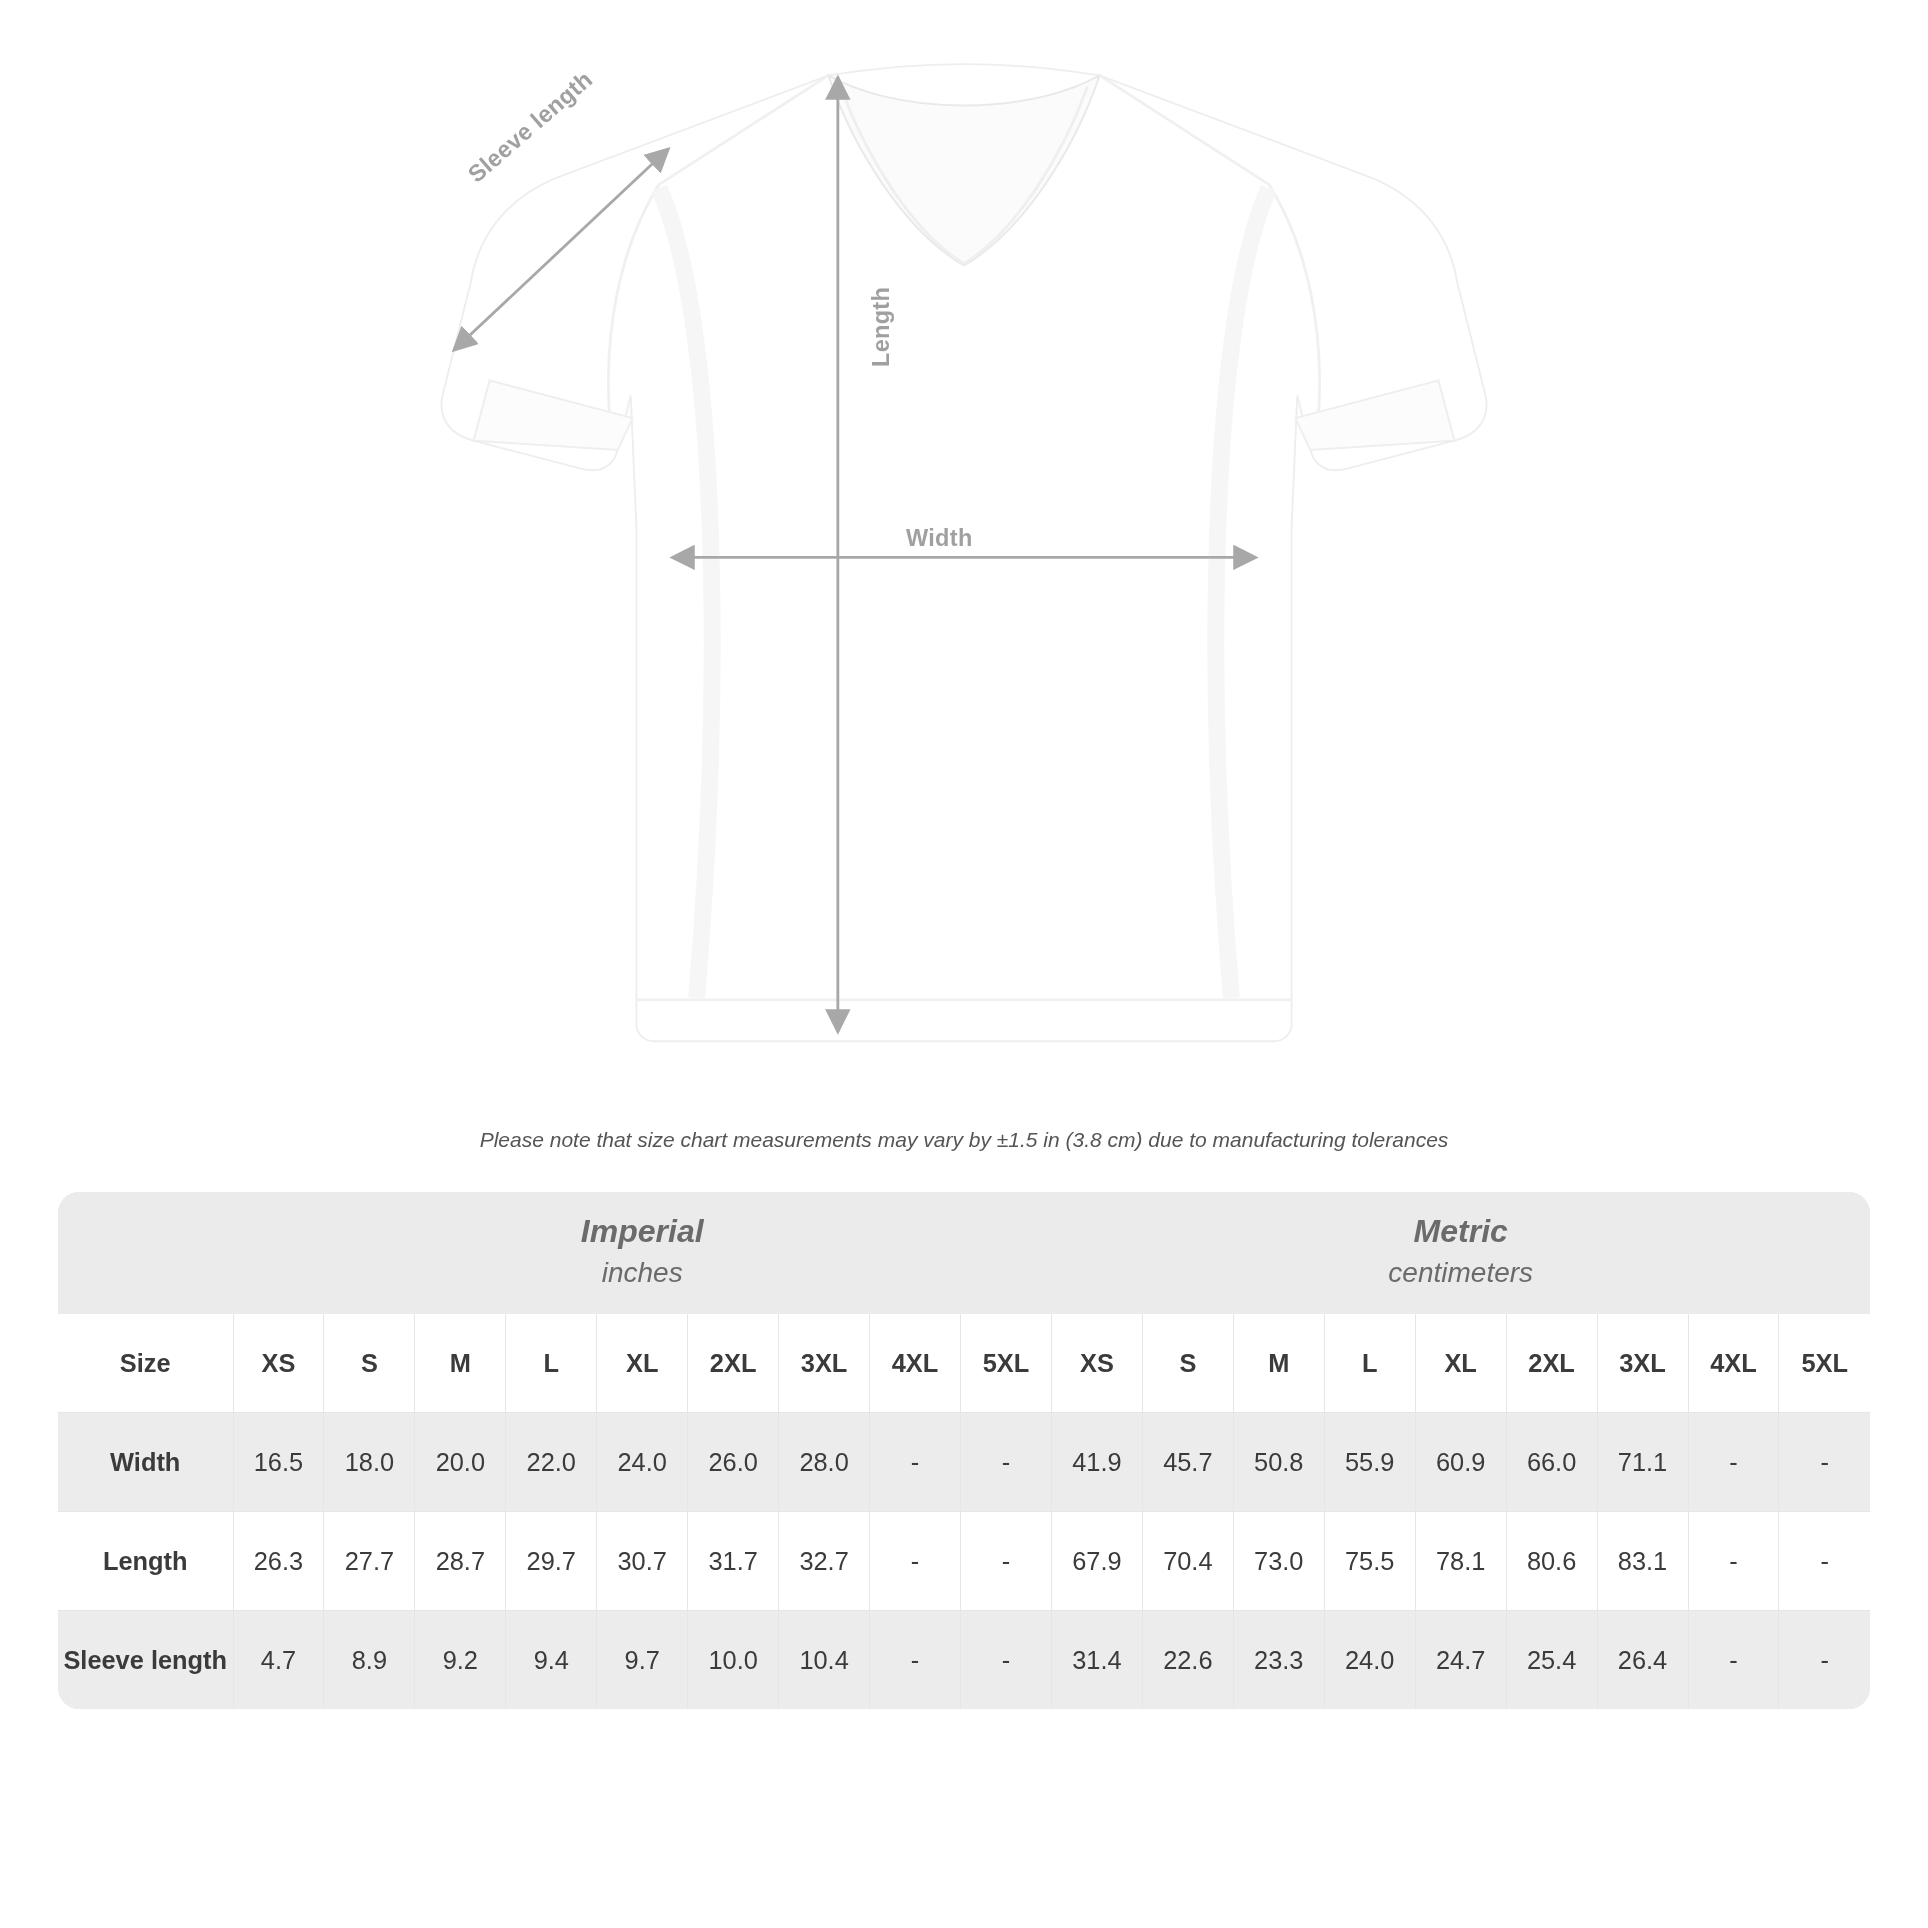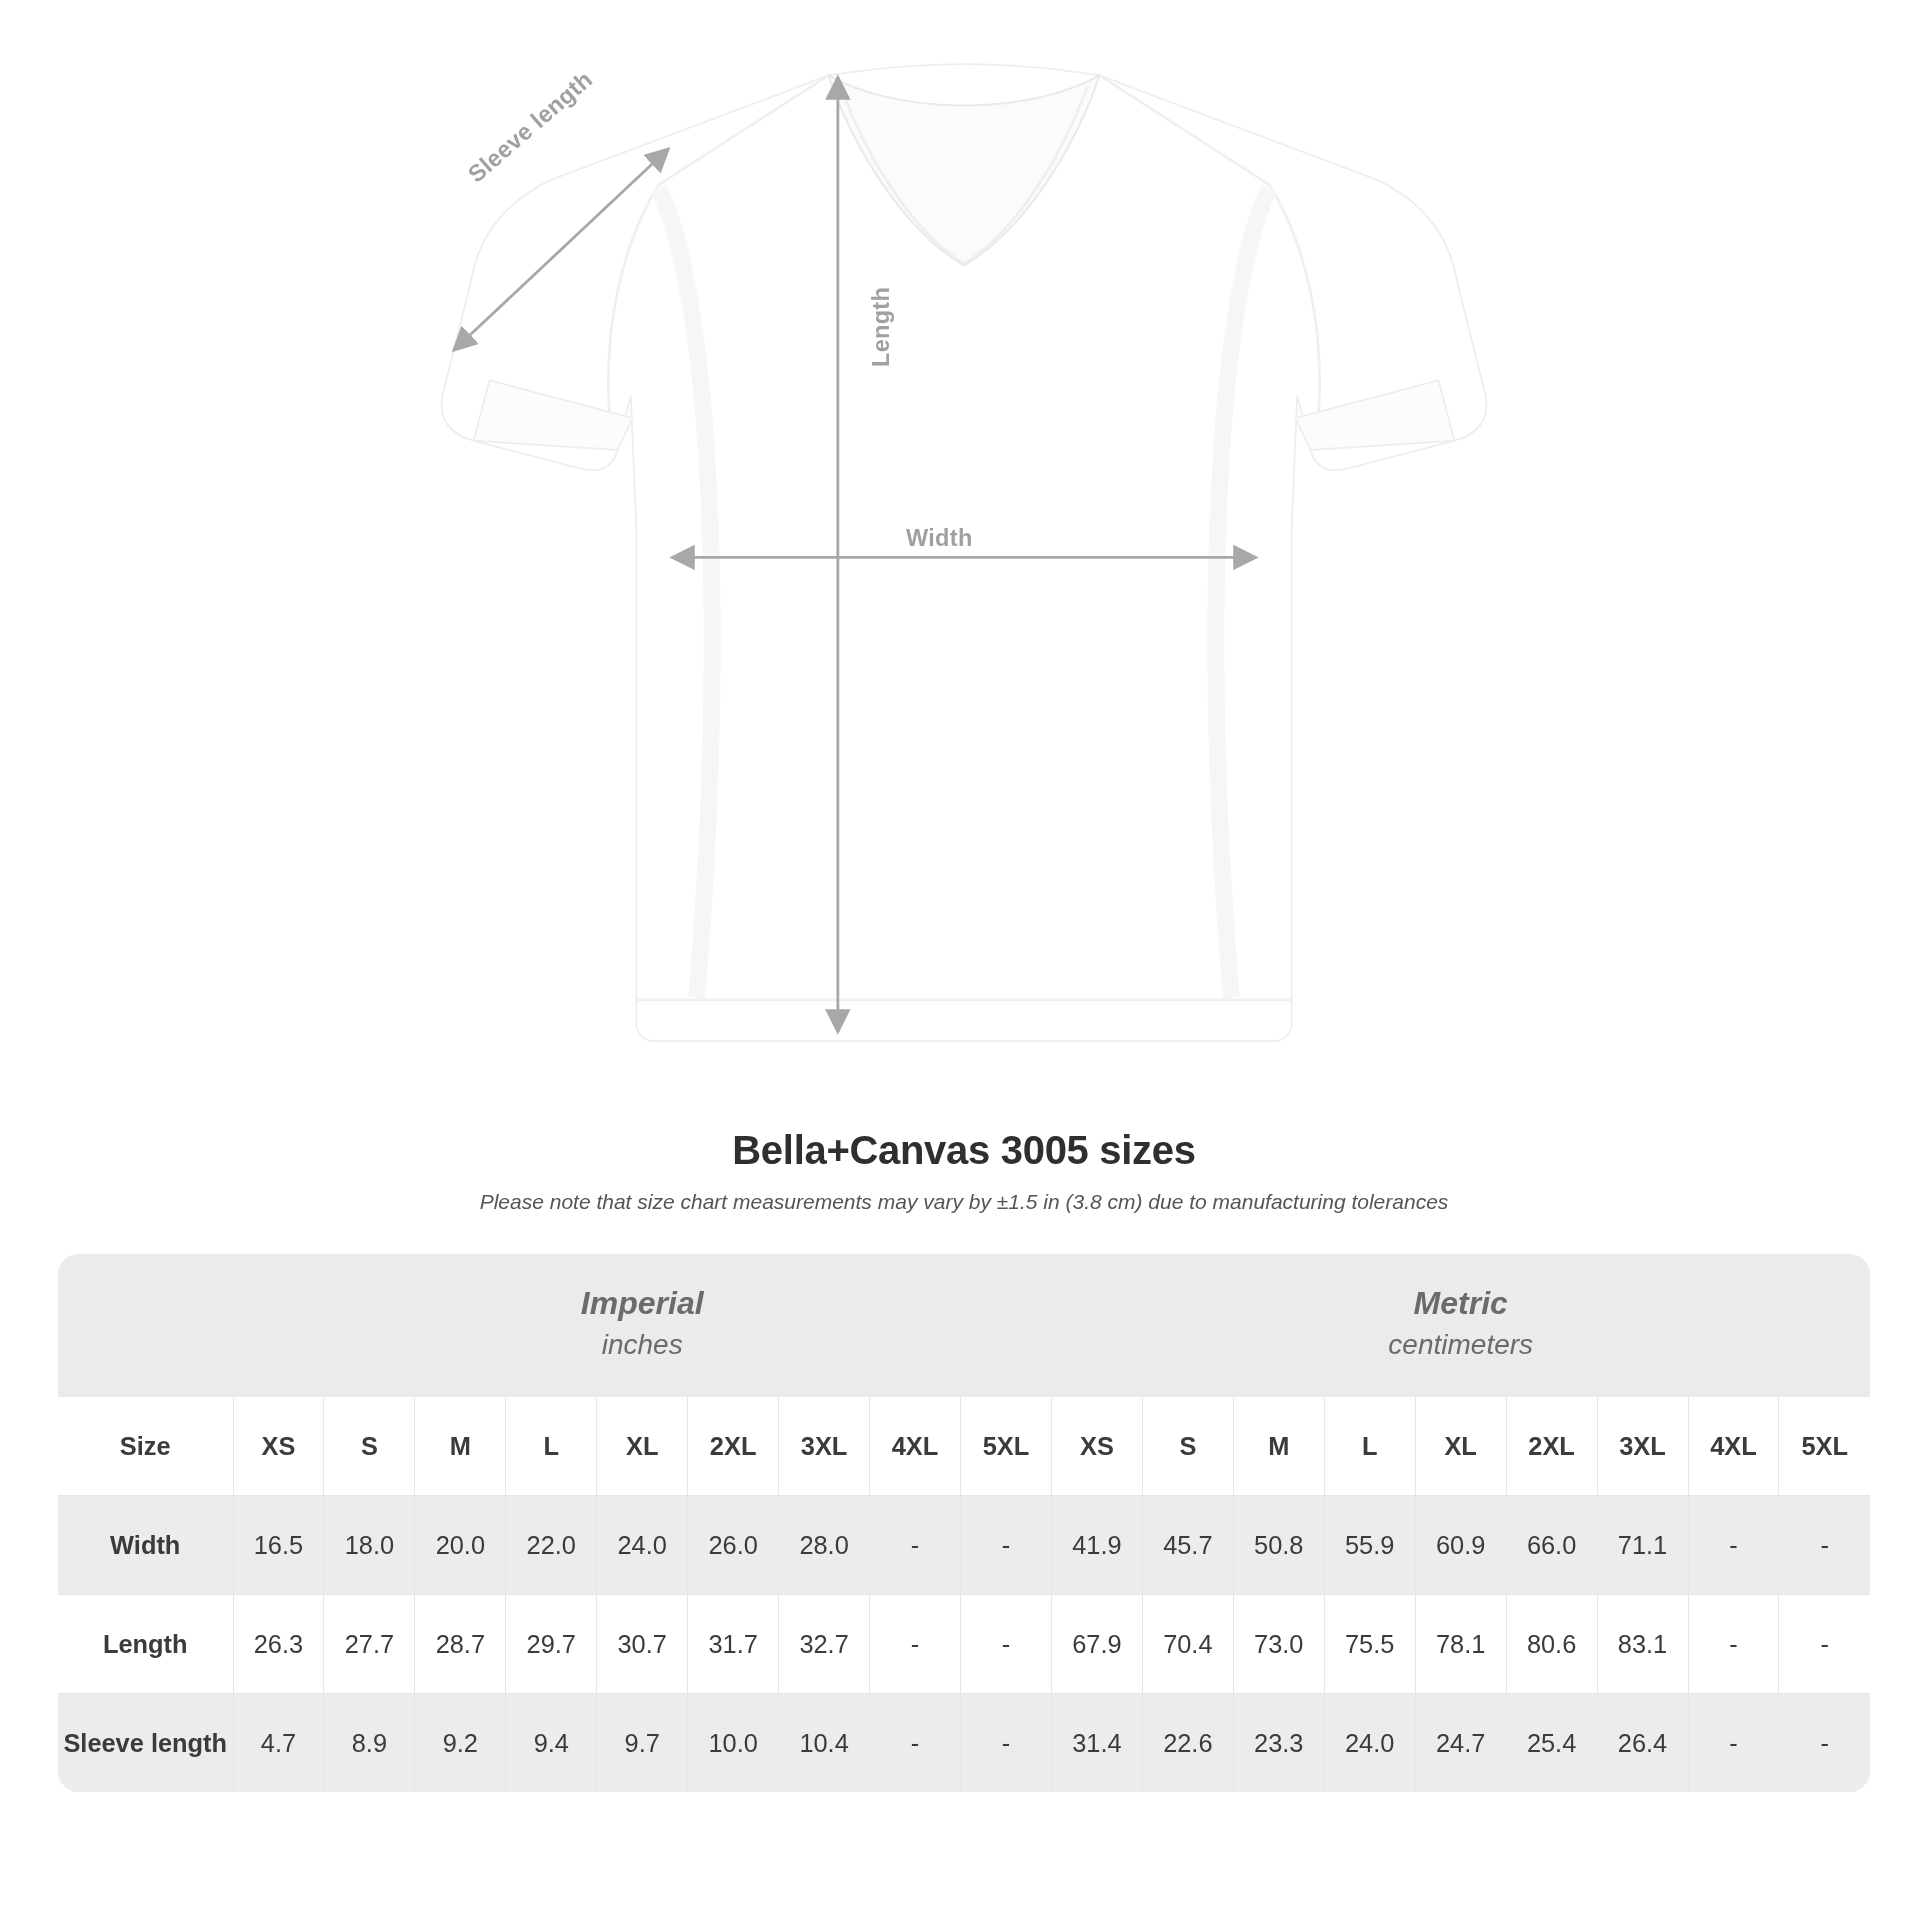--- a/index.html
+++ b/index.html
@@ -83,21 +83,21 @@
   }
   table.size-table td,
   table.size-table th {
     text-align: center;
     vertical-align: middle;
     font-size: 25.4px;
     color: #3b3b3b;
     padding: 0;
   }
   .unit-row td {
-    height: 143px;
+    height: 122px;
     background: #ebebeb;
     border: none;
   }
   .unit-name {
     font-size: 32px;
     font-weight: bold;
     font-style: italic;
     color: #6b6b6b;
     line-height: 1.25;
   }
@@ -200,21 +200,20 @@
       <line x1="714" y1="592" x2="1334" y2="592" marker-start="url(#arrTail)" marker-end="url(#arrHead)"></line>
     </g>
   </svg>
 
   <div class="dim-label label-sleeve">Sleeve length</div>
   <div class="dim-label label-length">Length</div>
   <div class="dim-label label-width">Width</div>
 </div>
 
 <div class="title-block">
-  <div class="chart-title">Bella+Canvas 3005 sizes</div>
   <div class="chart-note">Please note that size chart measurements may vary by ±1.5 in (3.8 cm) due to manufacturing tolerances</div>
 </div>
 
 <div class="table-wrap">
   <table class="size-table">
     <colgroup>
       <col class="label-col">
       <col>
         <col>
         <col>

